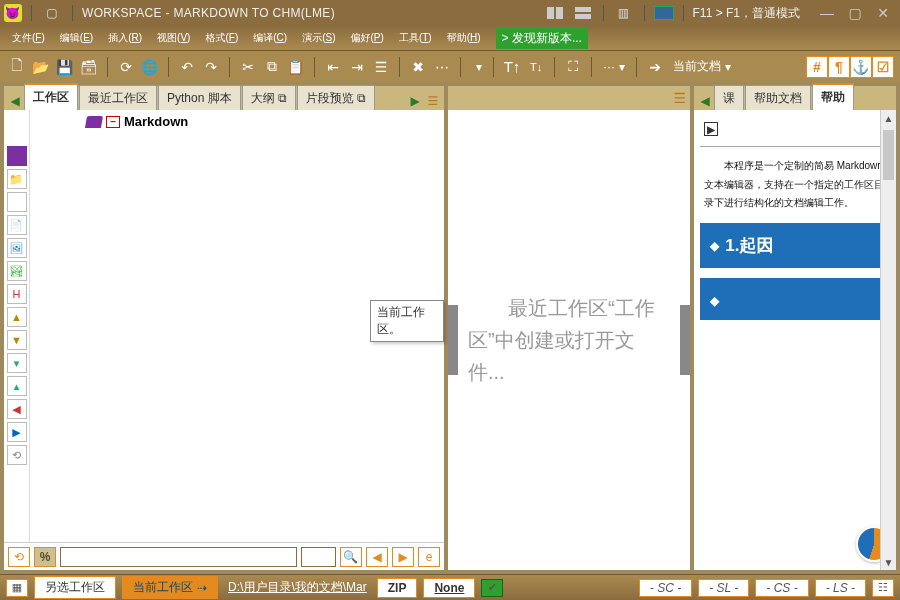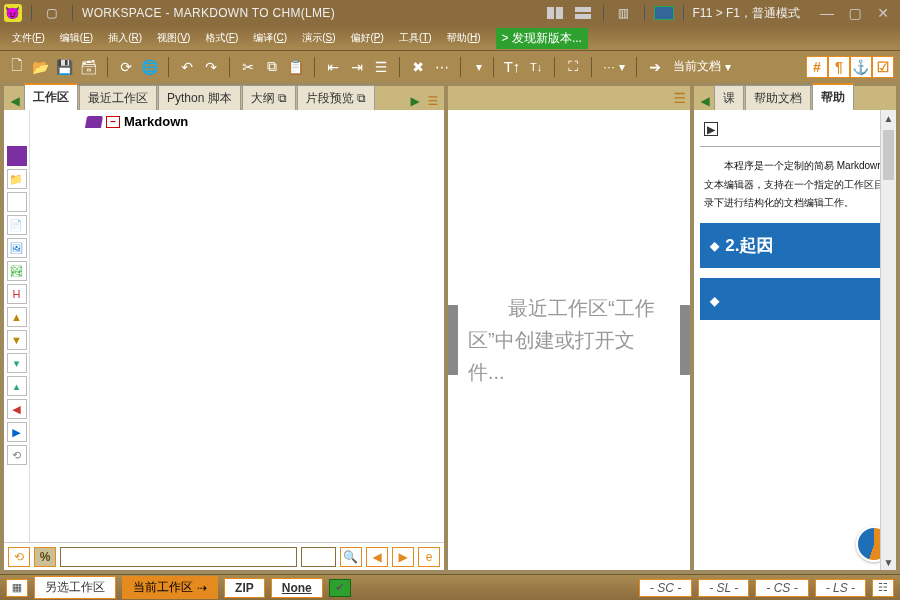--- a/index.html
+++ b/index.html
@@ -238,21 +238,21 @@
   .statusbar {
     height:26px;
     background: linear-gradient(var(--brown-mid),var(--brown-dark));
     display:flex;align-items:center;gap:6px;padding:0 6px;
     border-top:1px solid #6e582f;
   }
   .st-btn {
     padding:2px 10px;border:1.5px solid var(--orange);background:#fff;color:#333;
     font-size:12px;display:flex;align-items:center;gap:4px;
   }
-  .st-btn.active { background:var(--orange); color:#000000; }
+  .st-btn.active { background:var(--orange); color:#0c4a6e; }
   .st-link {
     color:#fff; text-decoration:underline; padding:0 4px; font-size:12px;
     max-width:180px; overflow:hidden; white-space:nowrap;
   }
   .st-pill {
     width:22px;height:18px;border:1px solid var(--orange);background:#fff;
     display:flex;align-items:center;justify-content:center;font-size:11px;color:#555;
   }
   .st-green { background:#2EA02E;border:1px solid #176617;}
   .st-lab {
@@ -408,20 +408,21 @@
         <div class="side-ic" style="color:#c33;">◀</div>
         <div class="side-ic" style="color:#06c;">▶</div>
         <div class="side-ic" style="color:#888;">⟲</div>
       </div>
       <div class="tree-area">
         <div class="tree-row">
           <span class="book-ic"></span>
           <span class="collapse-ic">–</span>
           <span>Markdown</span>
         </div>
+        <div class="tooltip">当前工作区。</div>
       </div>
     </div>
     <div class="left-bottom">
       <div class="lb-btn">⟲</div>
       <div class="lb-pct">%</div>
       <input class="lb-input" style="">
       <input class="lb-input2" style="">
       <div class="lb-btn">🔍</div>
       <div class="lb-btn">◀</div>
       <div class="lb-btn">▶</div>
@@ -450,21 +451,21 @@
       <div class="tab active">帮助</div>
       <div class="spacer"></div>
     </div>
     <div class="right-body">
       <div class="help-title">
         <span class="tri">▶</span>
       </div>
       <div class="help-para">本程序是一个定制的简易 Markdown 文本编辑器，支持在一个指定的工作区目录下进行结构化的文档编辑工作。</div>
       <div class="help-block">
         <span class="dia">◆</span>
-        <span>2.起因</span>
+        <span>1.起因</span>
       </div>
       <div class="help-block">
         <span class="dia">◆</span>
       </div>
       <div class="round-badge"></div>
       <div class="r-scroll">
         <div class="arr up">▲</div>
         <div class="thumb"></div>
         <div class="arr dn">▼</div>
       </div>
@@ -473,20 +474,21 @@
 
 </div>
 
 <div class="statusbar">
   <div class="st-pill">▦</div>
   <div class="st-btn">另选工作区</div>
   <div class="st-btn active">
     <span>当前工作区</span>
     <span>⇢</span>
   </div>
+  <a class="st-link">D:\用户目录\我的文档\Mar</a>
   <div class="st-btn" style="font-weight:bold;">ZIP</div>
   <div class="st-btn" style="font-weight:bold;color:#333;text-decoration:underline;">None</div>
   <div class="st-pill st-green">✔</div>
   <div class="st-spacer"></div>
   <div class="st-lab">- SC -</div>
   <div class="st-lab">- SL -</div>
   <div class="st-lab">- CS -</div>
   <div class="st-lab">- LS -</div>
   <div class="st-pill">☷</div>
 </div>

